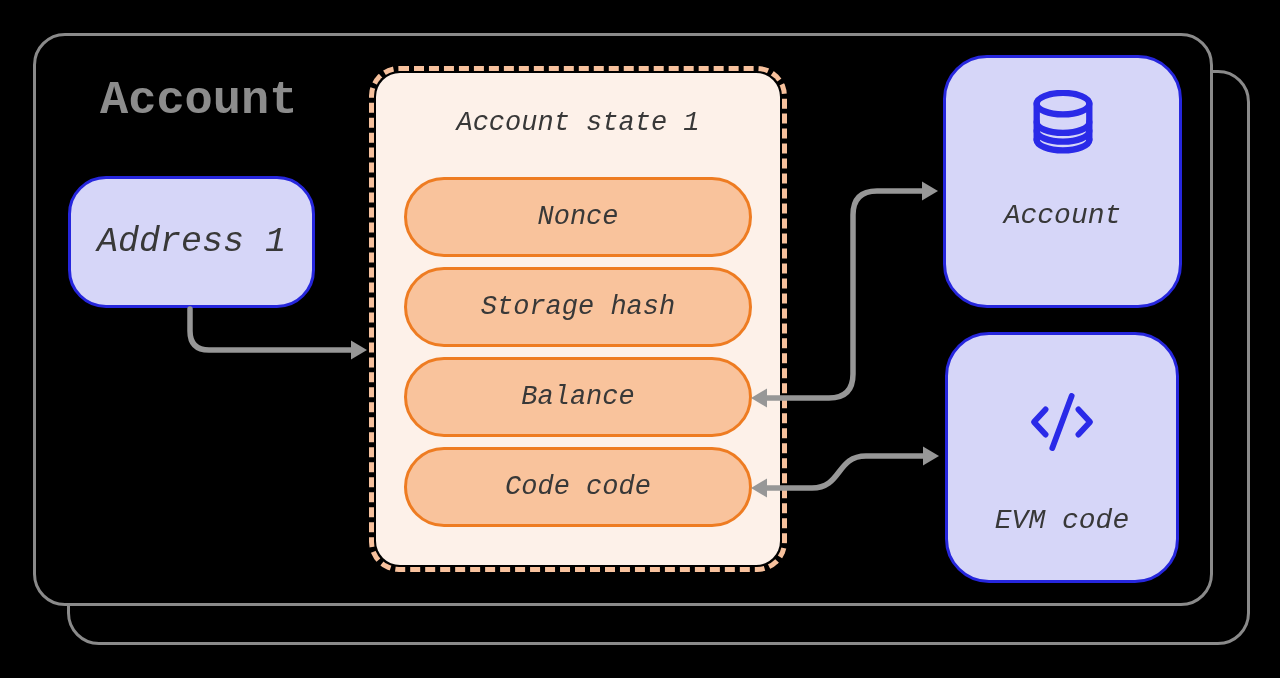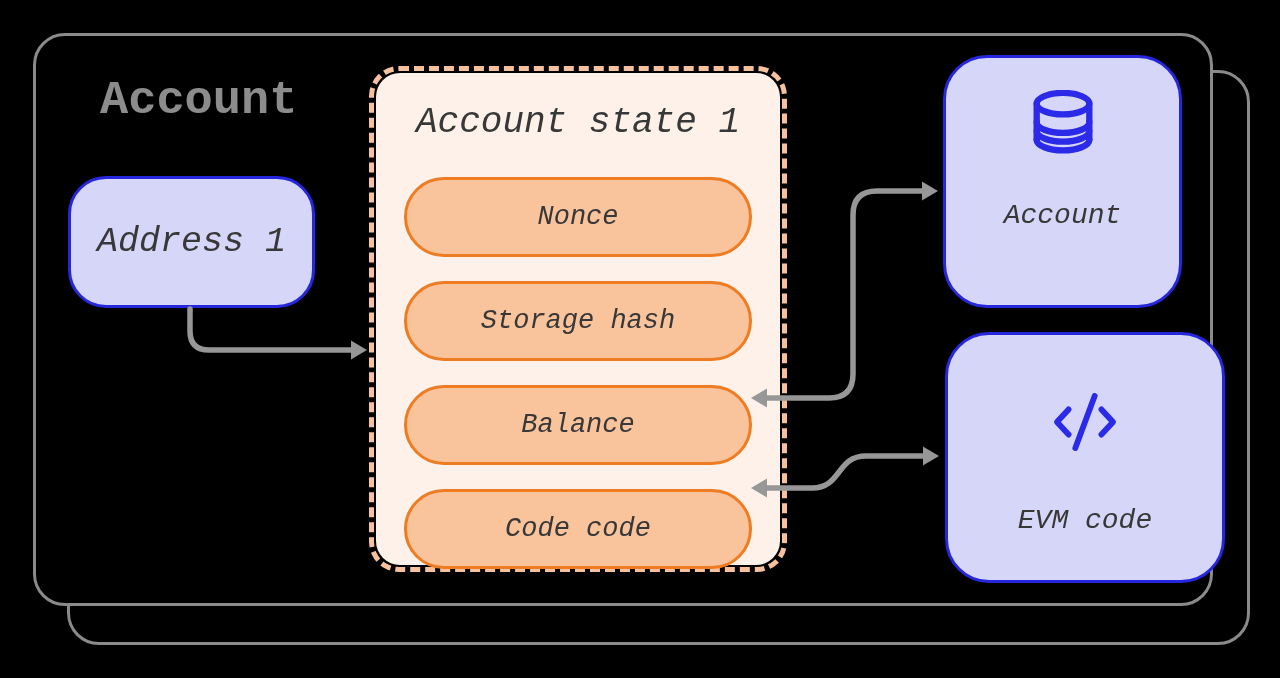--- a/index.html
+++ b/index.html
@@ -29,41 +29,41 @@
   .node{
     position:absolute;background:var(--lavender);border:3px solid var(--blue);
     display:flex;flex-direction:column;align-items:center;
     color:var(--text-dark);font-style:italic;
   }
   .address-node{
     left:68px;top:176px;width:247px;height:132px;border-radius:38px;
     justify-content:center;font-size:35px;
   }
   .storage-node{left:943px;top:55px;width:239px;height:253px;border-radius:44px;}
-  .evm-node{left:945px;top:332px;width:280px;height:251px;border-radius:44px;}
+  .evm-node{left:945px;top:332px;width:234px;height:251px;border-radius:44px;}
   .node-label{font-size:28px;line-height:43px;text-align:center;}
   .storage-node .node-label{margin-top:28px;}
   .evm-node .node-label{margin-top:48px;}
   .db-icon-svg{margin-top:32px;}
   .code-icon-svg{margin-top:58px;}
   .state-box{
     position:absolute;left:369px;top:66px;width:418px;height:506px;
     border:5px dashed var(--dash);border-radius:30px;background:transparent;
   }
   .state-fill{
     position:absolute;left:2px;top:2px;right:2px;bottom:2px;
     background:var(--cream);border-radius:24px;
   }
   .state-title{
-    position:relative;margin-top:32px;line-height:40px;font-size:36px;
+    position:relative;margin-top:32px;line-height:40px;font-size:27px;
     font-style:italic;color:var(--text-dark);text-align:center;
   }
   .pill-stack{
     position:relative;margin-top:34px;display:flex;flex-direction:column;
-    gap:24px;padding:0 30px;
+    gap:10px;padding:0 30px;
   }
   .pill{
     height:80px;border-radius:40px;background:var(--pill-fill);
     border:3px solid var(--pill-border);display:flex;align-items:center;
     justify-content:center;font-size:27px;font-style:italic;color:var(--text-dark);
   }
   .connector-layer{position:absolute;left:0;top:0;width:1280px;height:678px;pointer-events:none;}
   .connector{fill:none;stroke:var(--arrow);stroke-width:5.5;stroke-linecap:round;}
   .arrowhead{fill:var(--arrow);stroke:none;}
   .icon-stroke{fill:none;stroke:var(--icon-blue);stroke-linecap:round;stroke-linejoin:round;}

